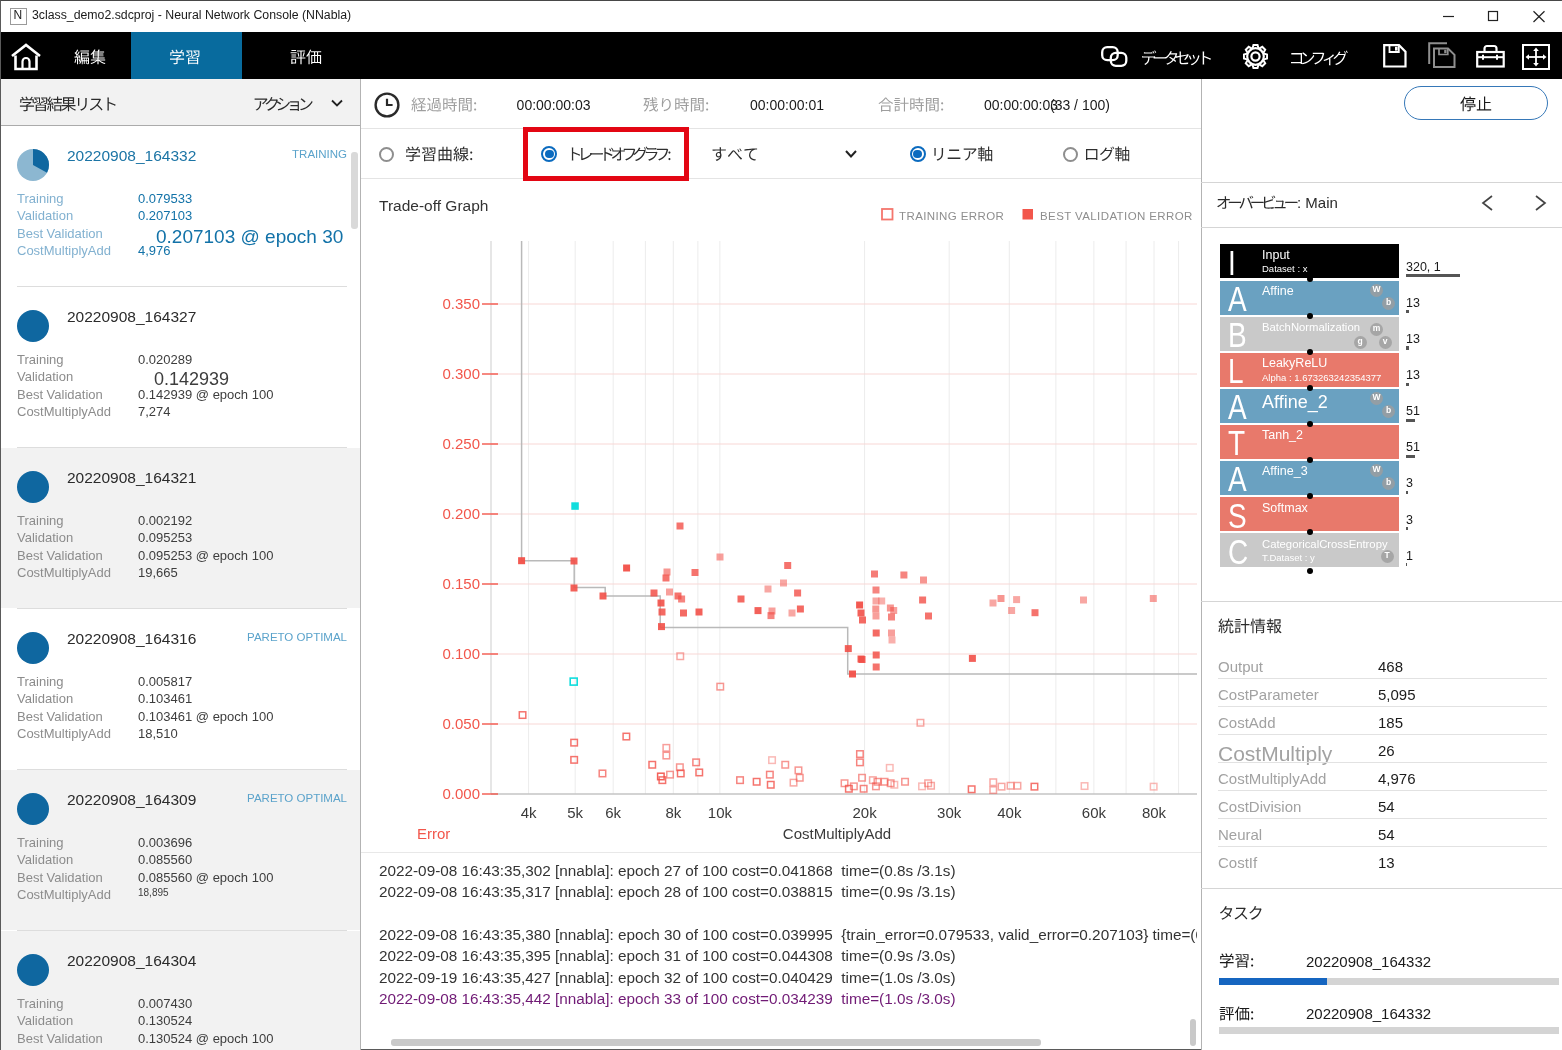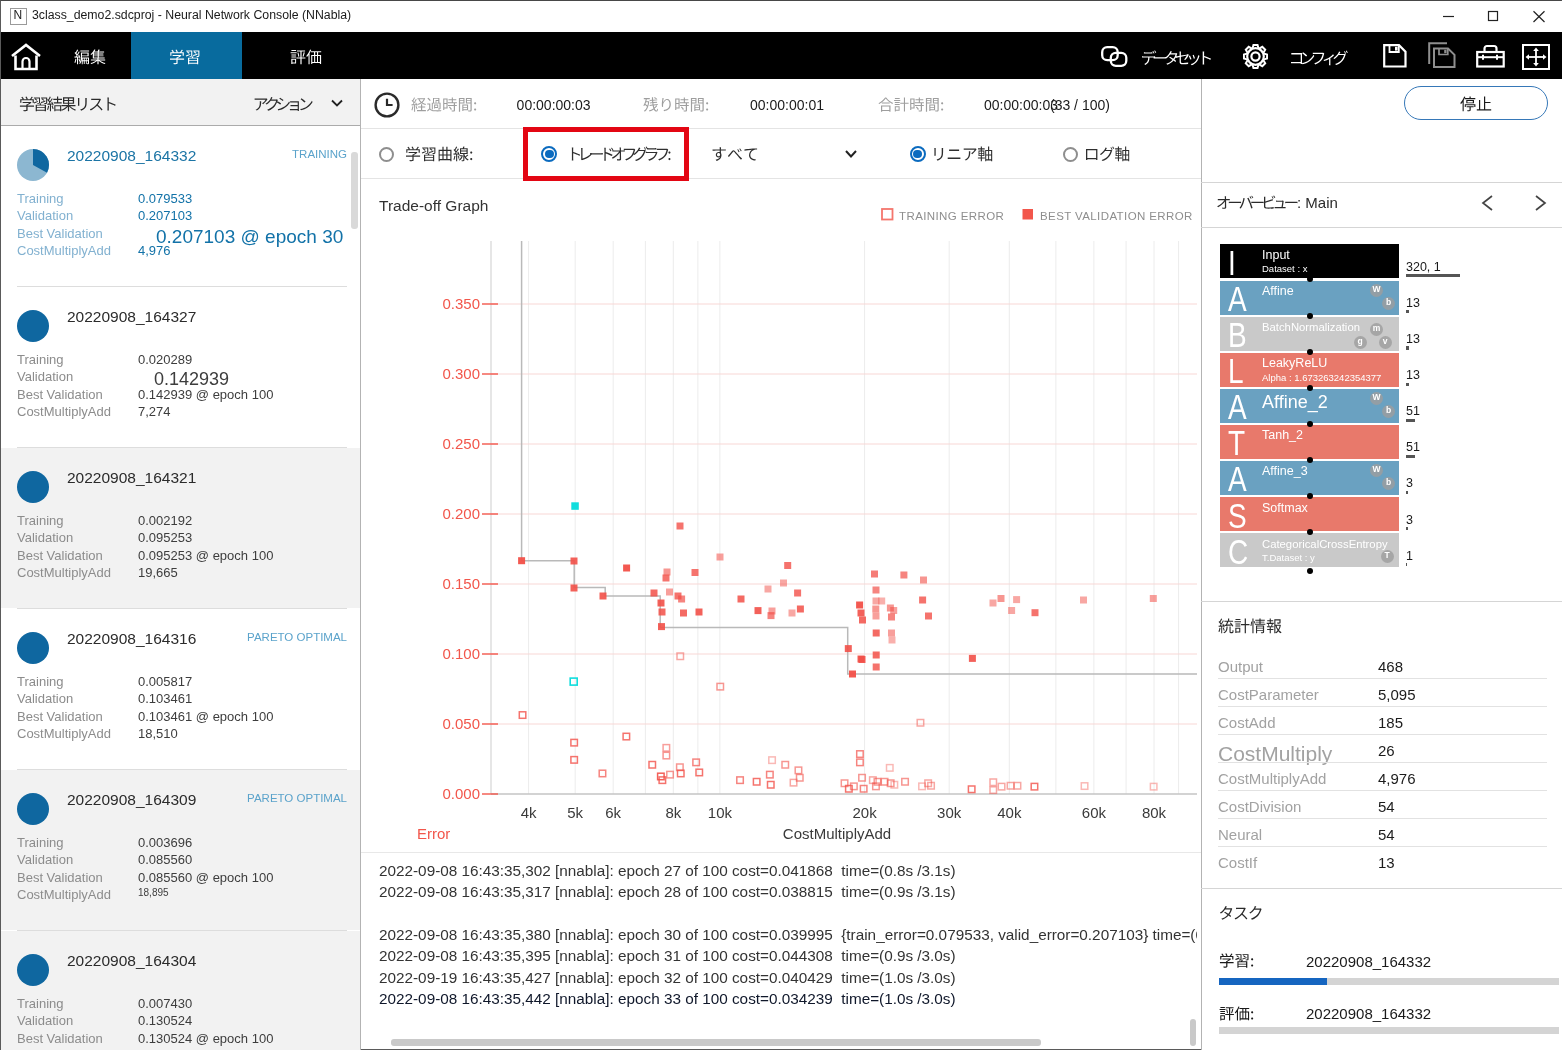--- a/index.html
+++ b/index.html
@@ -422,21 +422,21 @@
       <rect x="210.3" y="324.3" width="7.5" height="7.5" fill="#10dddd"></rect>
       <rect x="209.2" y="500.1" width="7" height="7" fill="none" stroke="#10dddd" stroke-width="1.6"></rect>
     </svg>
 <div class="ab" style="left:360px;top:851px;width:840px;height:1px;background:#e8e8e8"></div>
 <div class="ab" style="left:360px;top:852px;width:836px;height:196px;overflow:hidden">
 <div class="t" style="left:18px;top:10.0px;font-size:15.3px;color:#333">2022-09-08 16:43:35,302 [nnabla]: epoch 27 of 100 cost=0.041868  time=(0.8s /3.1s)</div>
 <div class="t" style="left:18px;top:31.3px;font-size:15.3px;color:#333">2022-09-08 16:43:35,317 [nnabla]: epoch 28 of 100 cost=0.038815  time=(0.9s /3.1s)</div>
 <div class="t" style="left:18px;top:73.9px;font-size:15.3px;color:#333">2022-09-08 16:43:35,380 [nnabla]: epoch 30 of 100 cost=0.039995  {train_error=0.079533, valid_error=0.207103} time=(0</div>
 <div class="t" style="left:18px;top:95.2px;font-size:15.3px;color:#333">2022-09-08 16:43:35,395 [nnabla]: epoch 31 of 100 cost=0.044308  time=(0.9s /3.0s)</div>
 <div class="t" style="left:18px;top:116.5px;font-size:15.3px;color:#333">2022-09-19 16:43:35,427 [nnabla]: epoch 32 of 100 cost=0.040429  time=(1.0s /3.0s)</div>
-<div class="t" style="left:18px;top:137.8px;font-size:15.3px;color:#0f172a">2022-09-08 16:43:35,442 [nnabla]: epoch 33 of 100 cost=0.034239  time=(1.0s /3.0s)</div>
+<div class="t" style="left:18px;top:137.8px;font-size:15.3px;color:#701a75">2022-09-08 16:43:35,442 [nnabla]: epoch 33 of 100 cost=0.034239  time=(1.0s /3.0s)</div>
 </div>
 <div class="ab" style="left:390px;top:1038px;width:650px;height:6.5px;border-radius:3px;background:#c9c9c9"></div>
 <div class="ab" style="left:1188.5px;top:1018px;width:6px;height:27px;border-radius:3px;background:#c9c9c9"></div>
 <div class="ab" style="left:1200px;top:78px;width:362px;height:972px;background:#fff;border-left:1px solid #b3b3b3"></div>
 <div class="ab" style="left:1403px;top:85px;width:144px;height:34px;border:1.5px solid #3678b8;border-radius:17px"></div>
 <div style="position:absolute;left:1459.0px;top:91.5px;">
       <svg class="" width="34" height="22" viewBox="0 -17.0 34 22" style="overflow:visible">
         <path fill="#1a1a1a" d="M7.4 -9.1H12.8V-7.6H7.4ZM6.3 -10.0V-6.7H14.0V-10.0ZM4.8 -5.8V-3.1H5.8V-4.8H14.3V-3.1H15.4V-5.8ZM9.5 -13.4V-11.9H5.0V-10.8H15.3V-11.9H10.7V-13.4ZM6.6 -3.8V-2.8H9.5V-0.0C9.5 0.2 9.4 0.2 9.2 0.2C8.9 0.2 8.1 0.2 7.1 0.2C7.3 0.5 7.5 1.0 7.5 1.3C8.7 1.3 9.5 1.3 10.0 1.1C10.5 1.0 10.7 0.6 10.7 -0.0V-2.8H13.7V-3.8ZM4.2 -13.4C3.3 -10.9 1.8 -8.5 0.3 -7.0C0.5 -6.7 0.8 -6.1 0.9 -5.8C1.5 -6.4 2.0 -7.1 2.6 -7.8V1.2H3.7V-9.6C4.3 -10.7 4.9 -11.9 5.4 -13.0Z M19.0 -9.9V-0.7H16.8V0.5H31.2V-0.7H25.2V-6.9H30.5V-8.1H25.2V-13.4H24.0V-0.7H20.2V-9.9Z"></path>
       </svg>
     </div>

